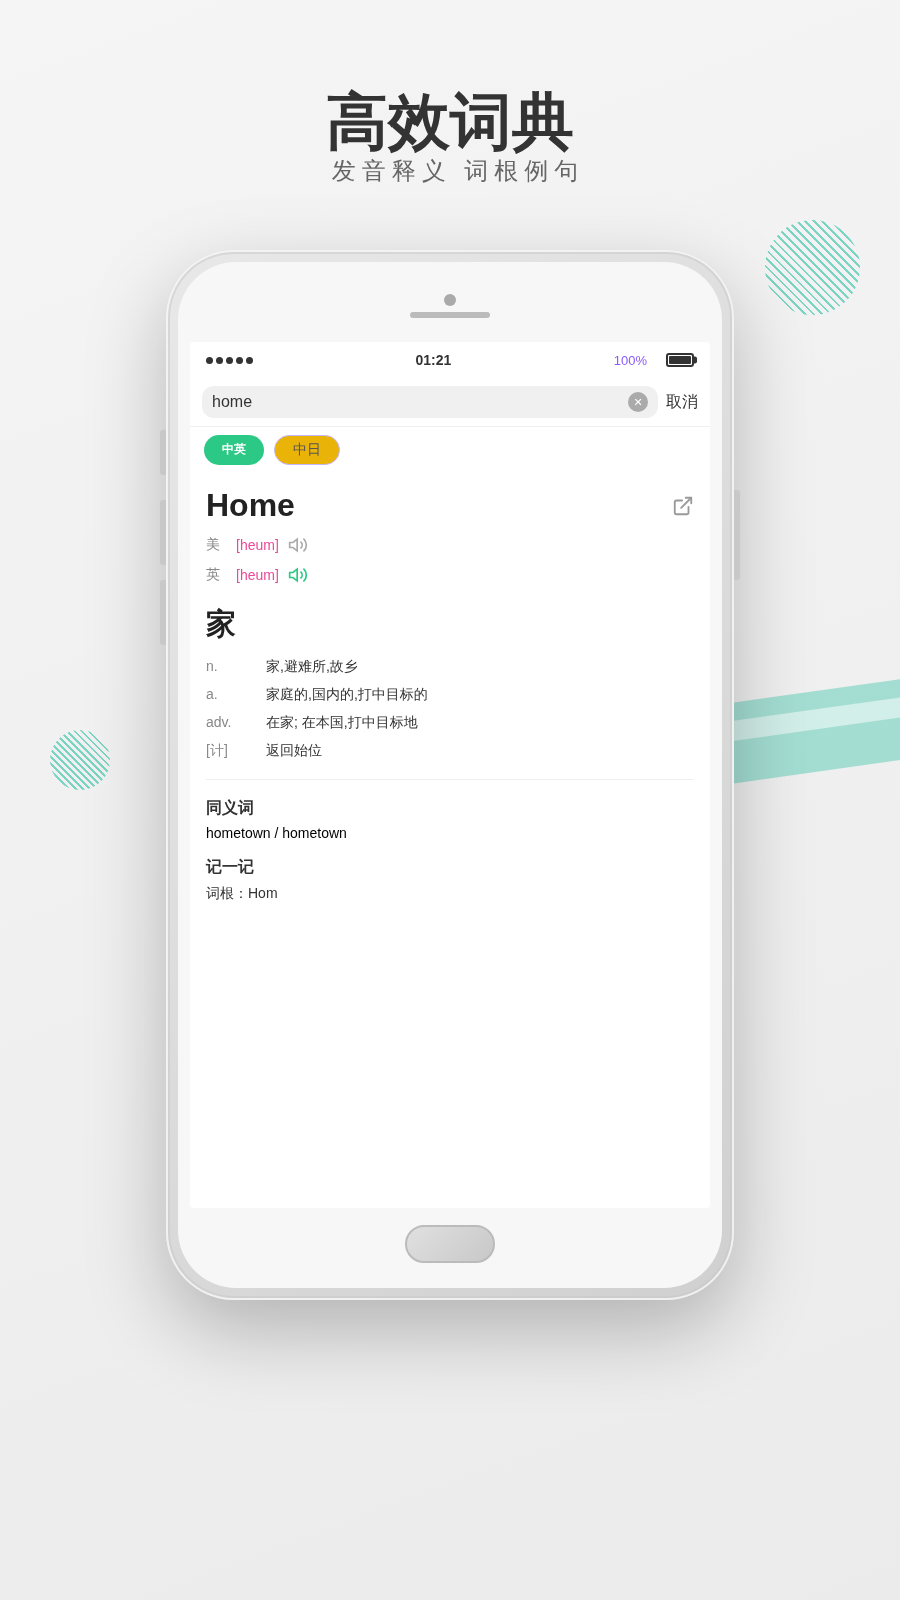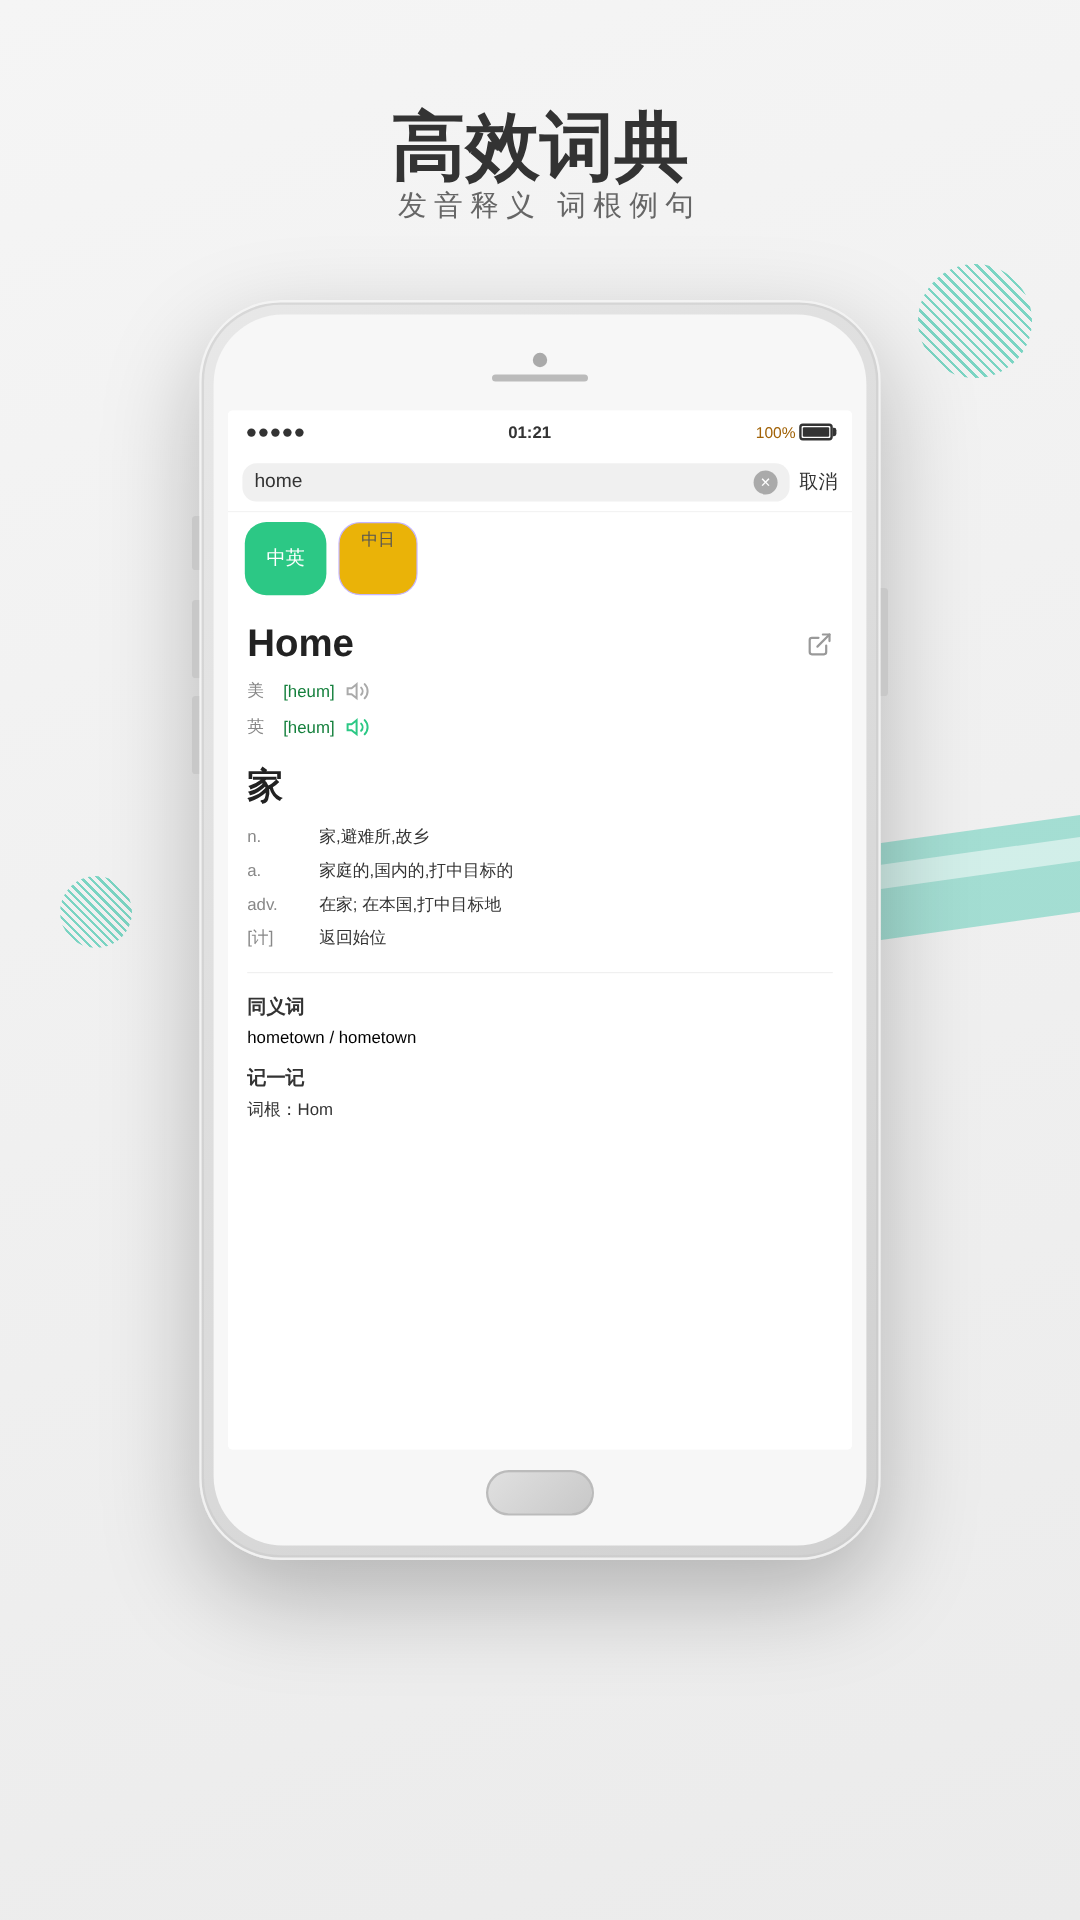--- a/index.html
+++ b/index.html
@@ -225,24 +225,24 @@
     }
 
     .status-time {
       font-size: 14px;
       font-weight: 600;
       color: #333;
     }
 
     .status-battery {
       font-size: 13px;
-      color: #a16207;
-      display: flex;
-      align-items: center;
-      gap: 3px;
+      color: #8b5cf6;
+      display: flex;
+      align-items: center;
+      gap: 19px;
     }
 
     .battery-icon {
       width: 28px;
       height: 14px;
       border: 2px solid #333;
       border-radius: 3px;
       position: relative;
       display: flex;
       align-items: center;
@@ -317,23 +317,23 @@
       gap: 10px;
       padding: 8px 14px;
       background: #fff;
       flex-shrink: 0;
     }
 
     .tab-active {
       background: #2cc885;
       color: #fff;
       border-radius: 18px;
-      padding: 20px 18px;
-      font-size: 16px;
-      font-weight: 400;
+      padding: 6px 18px;
+      font-size: 12px;
+      font-weight: 700;
     }
 
     .tab-inactive {
       background: #eab308;
       color: #555;
       border-radius: 18px;
       padding: 5px 18px;
       font-size: 14px;
       border: 1px solid #c4b5fd;
     }
@@ -372,21 +372,21 @@
     }
 
     .pron-label {
       font-size: 14px;
       color: #888;
       min-width: 22px;
     }
 
     .pron-text {
       font-size: 14px;
-      color: #15803d;
+      color: #ec4899;
     }
 
     .sound-icon {
       width: 22px;
       height: 22px;
       display: flex;
       align-items: center;
       justify-content: center;
     }
 

